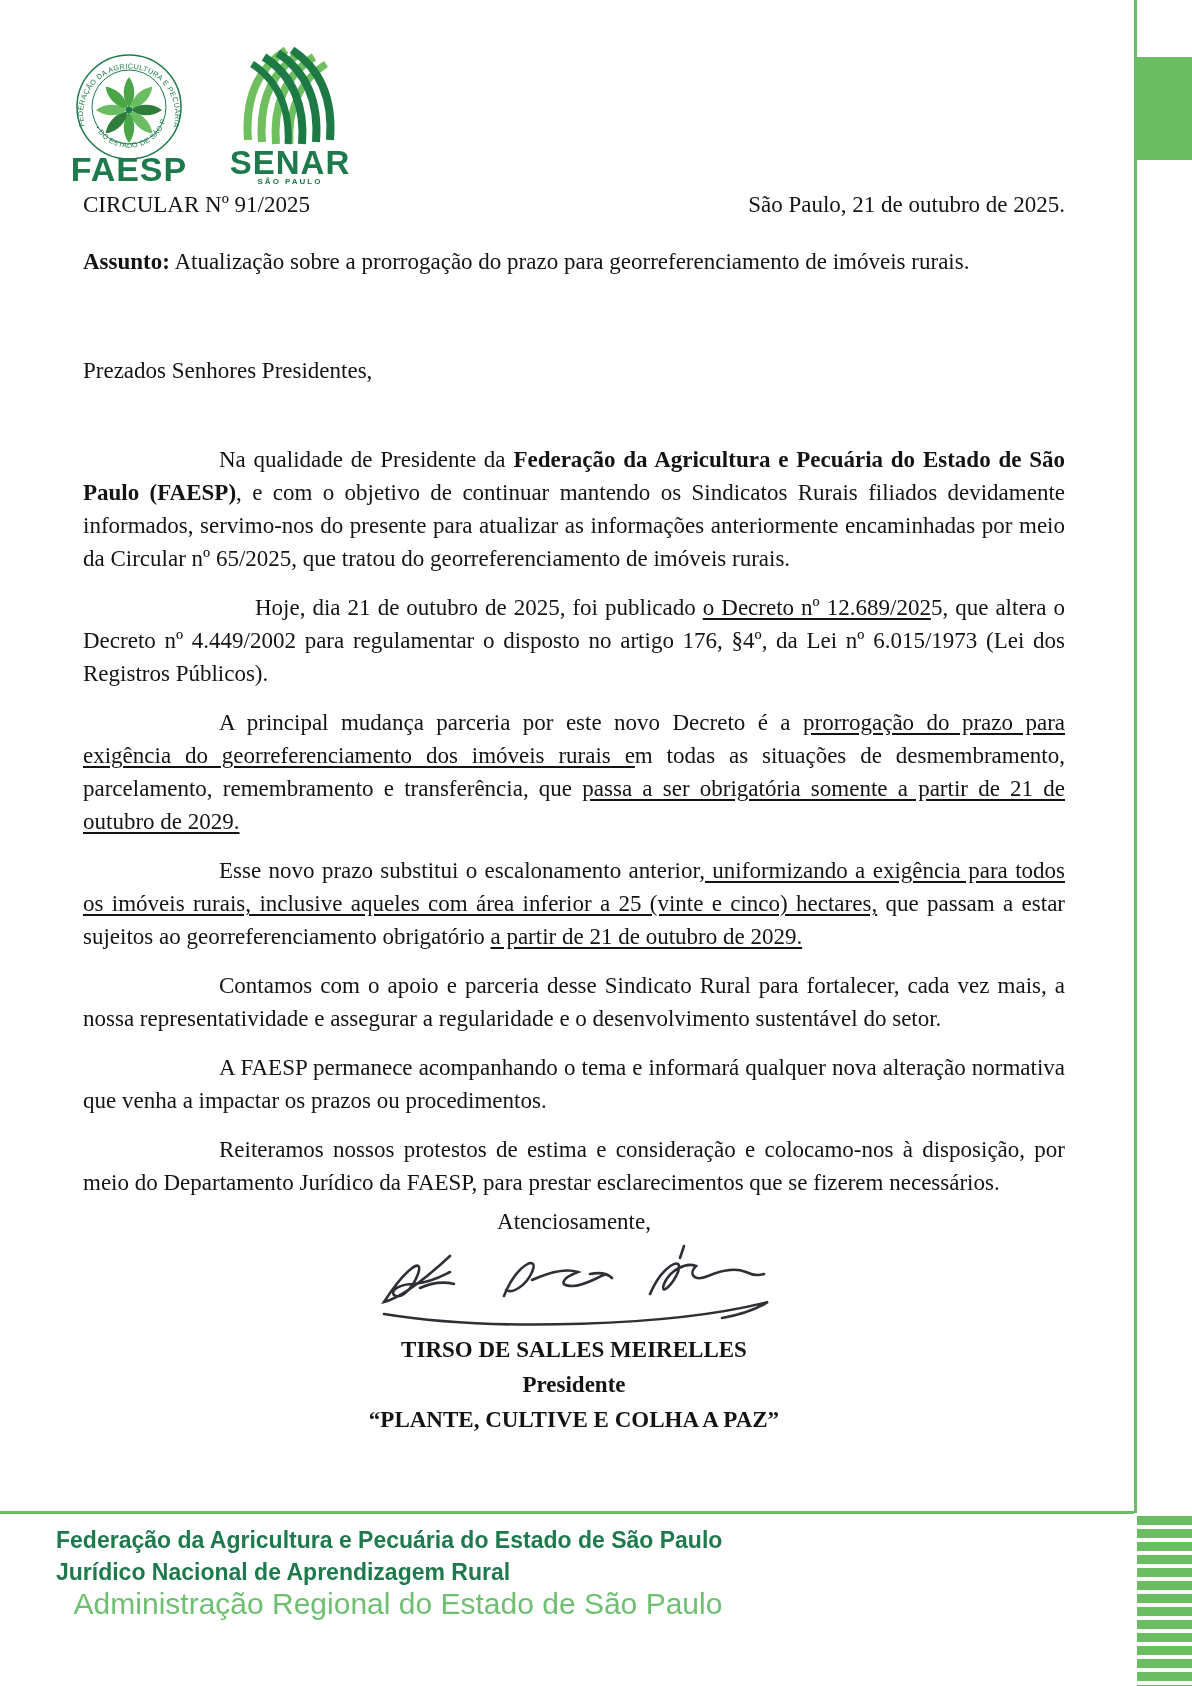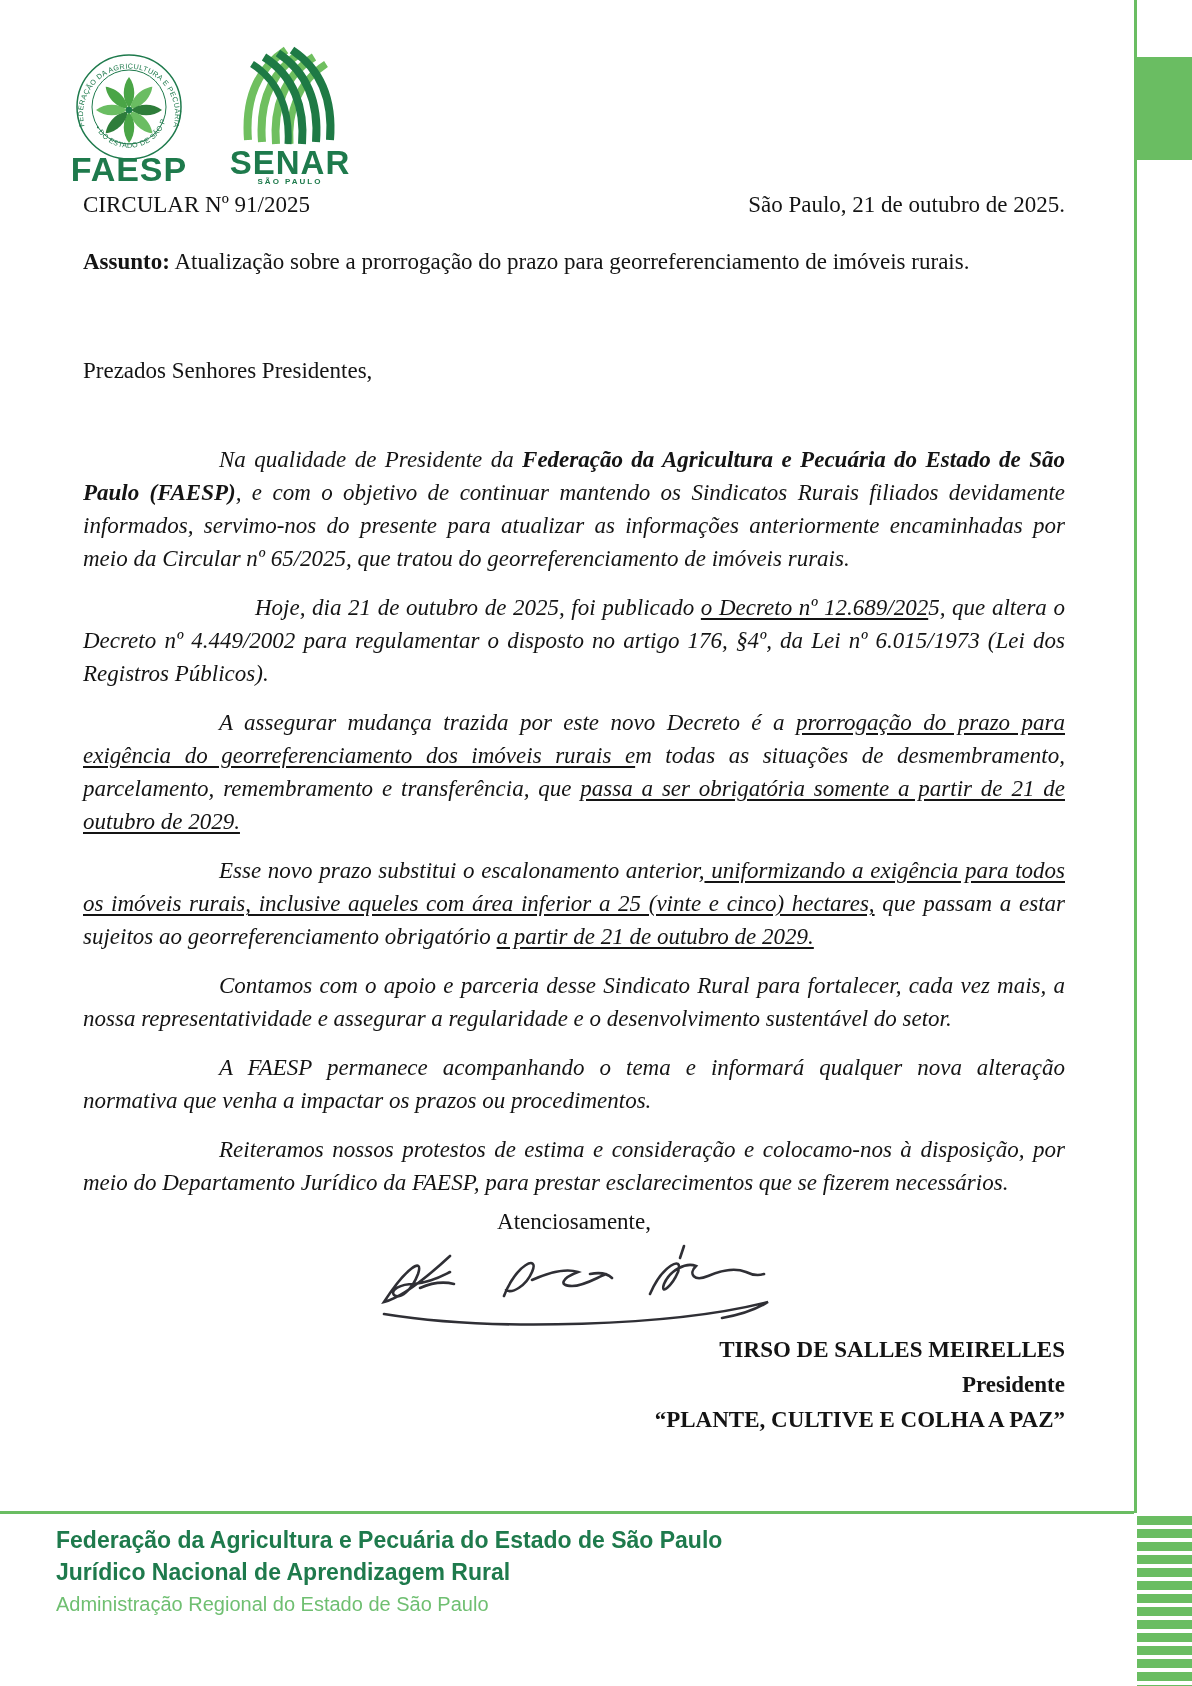--- a/index.html
+++ b/index.html
@@ -23,36 +23,36 @@
     background:repeating-linear-gradient(to bottom, var(--green) 0 9px, #ffffff 9px 13px);
   }
   
   .logos{position:absolute;left:60px;top:40px;display:flex;align-items:flex-start;gap:26px;}
   
   .content{position:absolute;left:83px;top:188px;width:982px;font-size:23px;line-height:33px;}
   .doc-header{display:flex;justify-content:space-between;font-weight:normal;}
   .subject{margin:24px 0 0 0;}
   .subject b{font-weight:bold;}
   .greeting{margin:76px 0 7px 0;}
-  p.para{margin:16px 0 6px 0;text-align:justify;text-indent:136px;font-style:italic;}
+  p.para{margin:16px 0 6px 0;text-align:justify;text-indent:136px;}
   p.para.first{margin-top:56px;}
   p.para.deep{text-indent:172px;}
   .u{text-decoration:underline;text-underline-offset:3px;}
   b{font-weight:bold;}
   .sig-block{margin-top:6px;text-align:center;}
   .sig-block .closing{margin:0;}
   .signature-svg{display:block;margin:0 auto;margin-top:2px;}
-  .signer-name,.signer-title,.motto{margin:0;font-weight:bold;line-height:35px;text-align:right;}
+  .signer-name,.signer-title,.motto{margin:0;font-weight:bold;line-height:35px;}
   
   .footer{
     position:absolute;left:56px;top:1524px;
     font-family:"Liberation Sans","DejaVu Sans",sans-serif;line-height:32px;
   }
   .footer .f1,.footer .f2{font-weight:bold;color:var(--green-dark);font-size:23px;}
-  .footer .f3{color:var(--green-light);font-size:20px;}
+  .footer .f3{color:var(--green-light);font-size:30px;text-align:right;}
   .footer div{margin:0;}
 </style>
 </head>
 <body>
 
 <div class="page">
 
   <div class="vline"></div>
   <div class="hline"></div>
   <div class="corner-block"></div>
@@ -127,21 +127,21 @@
     </div>
 
     <p class="subject"><b>Assunto:</b><span> Atualização sobre a prorrogação do prazo para georreferenciamento de imóveis rurais.</span></p>
 
     <p class="greeting">Prezados Senhores Presidentes,</p>
 
     <p class="para first"><span>Na qualidade de Presidente da </span><b>Federação da Agricultura e Pecuária do Estado de São Paulo (FAESP)</b><span>, e com o objetivo de continuar mantendo os Sindicatos Rurais filiados devidamente informados, servimo-nos do presente para atualizar as informações anteriormente encaminhadas por meio da Circular nº 65/2025, que tratou do georreferenciamento de imóveis rurais.</span></p>
 
     <p class="para deep"><span>Hoje, dia 21 de outubro de 2025, foi publicado </span><span class="u">o Decreto nº 12.689/202</span><span>5, que altera o Decreto nº 4.449/2002 para regulamentar o disposto no artigo 176, §4º, da Lei nº 6.015/1973 (Lei dos Registros Públicos).</span></p>
 
-    <p class="para"><span>A assegurar mudança trazida por este novo Decreto é a </span><span class="u">prorrogação do prazo para exigência do georreferenciamento dos imóveis rurais e</span><span>m todas as situações de desmembramento, parcelamento, remembramento e transferência, que </span><span class="u">passa a ser obrigatória somente a partir de 21 de outubro de 2029.</span></p>
+    <p class="para"><span>A principal mudança parceria por este novo Decreto é a </span><span class="u">prorrogação do prazo para exigência do georreferenciamento dos imóveis rurais e</span><span>m todas as situações de desmembramento, parcelamento, remembramento e transferência, que </span><span class="u">passa a ser obrigatória somente a partir de 21 de outubro de 2029.</span></p>
 
     <p class="para"><span>Esse novo prazo substitui o escalonamento anterior,</span><span class="u"> uniformizando a exigência para todos os imóveis rurais, inclusive aqueles com área inferior a 25 (vinte e cinco) hectares,</span><span> que passam a estar sujeitos ao georreferenciamento obrigatório </span><span class="u">a partir de 21 de outubro de 2029.</span></p>
 
     <p class="para">Contamos com o apoio e parceria desse Sindicato Rural para fortalecer, cada vez mais, a nossa representatividade e assegurar a regularidade e o desenvolvimento sustentável do setor.</p>
     <p class="para">A FAESP permanece acompanhando o tema e informará qualquer nova alteração normativa que venha a impactar os prazos ou procedimentos.</p>
     <p class="para">Reiteramos nossos protestos de estima e consideração e colocamo-nos à disposição, por meio do Departamento Jurídico da FAESP, para prestar esclarecimentos que se fizerem necessários.</p>
 
     <div class="sig-block">
       <p class="closing">Atenciosamente,</p>
       <svg class="signature-svg" width="440" height="92" viewBox="0 0 440 92">

